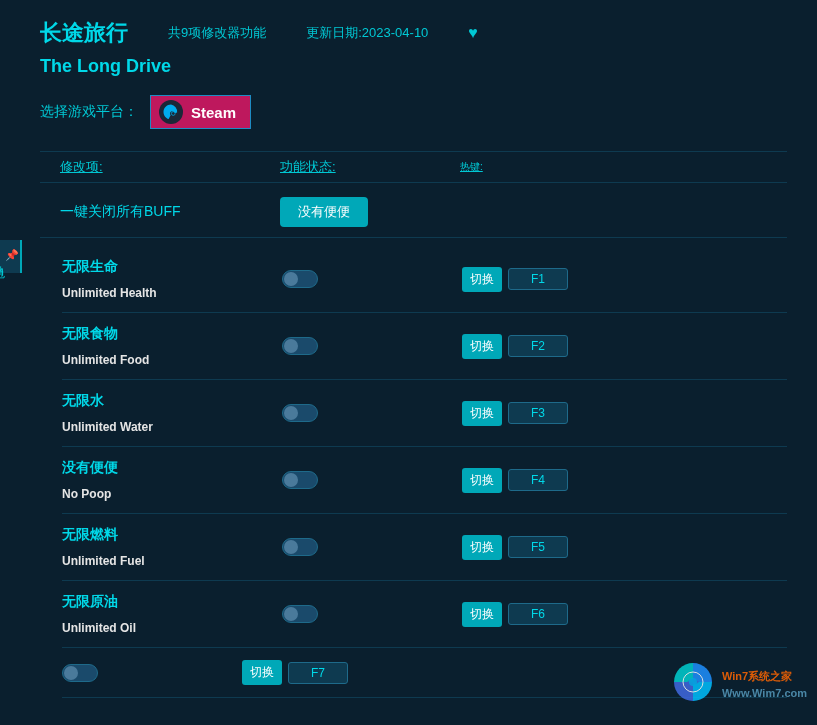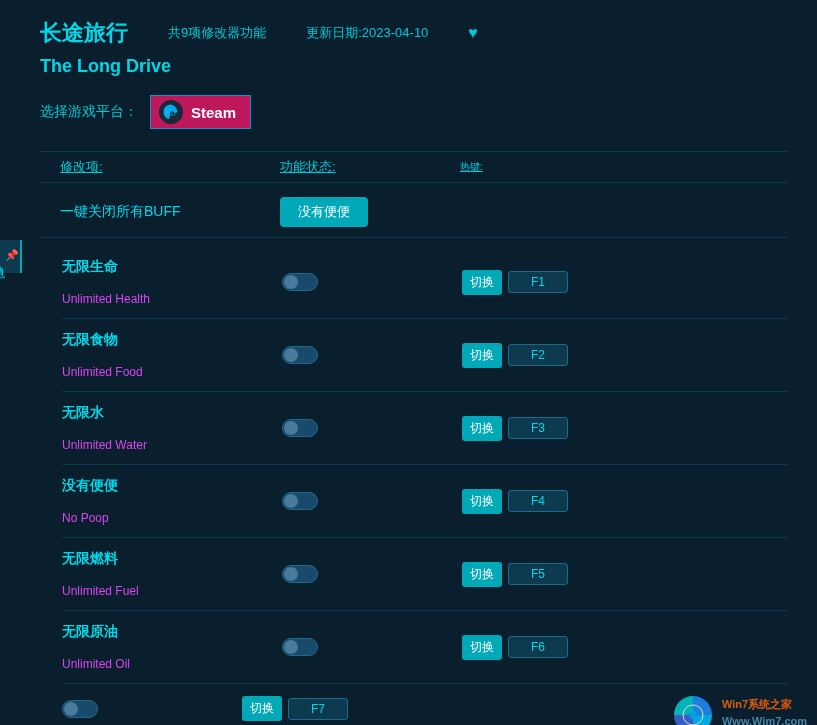--- a/index.html
+++ b/index.html
@@ -166,24 +166,24 @@
       padding-left: 0;
     }
     .mod-name-cn {
       font-size: 14px;
       color: #00d8e8;
       display: block;
       font-weight: bold;
     }
     .mod-name-en {
       font-size: 12px;
-      color: #d946ef;
-      font-weight: normal;
+      color: #e5e5e5;
+      font-weight: bold;
       display: block;
-      margin-top: 16px;
+      margin-top: 10px;
     }
     .mod-toggle-area {
       width: 180px;
       display: flex;
       align-items: center;
     }
     .toggle-switch {
       width: 36px;
       height: 18px;
       background: #1a4a6b;
@@ -225,24 +225,24 @@
       color: #00d8e8;
       font-size: 12px;
       padding: 3px 22px;
       cursor: pointer;
       font-family: 'Microsoft YaHei', Arial, sans-serif;
     }
 
     
     .watermark {
       position: absolute;
-      bottom: 18px;
+      bottom: 24px;
       right: 10px;
       display: flex;
-      align-items: flex-start;
+      align-items: flex-end;
       gap: 10px;
       opacity: 0.85;
     }
     .watermark-logo {
       width: 38px;
       height: 38px;
       background: conic-gradient(#1e90ff 0deg 90deg, #00bfff 90deg 180deg, #4169e1 180deg 270deg, #00ced1 270deg 360deg);
       border-radius: 50%;
       display: flex;
       align-items: center;

